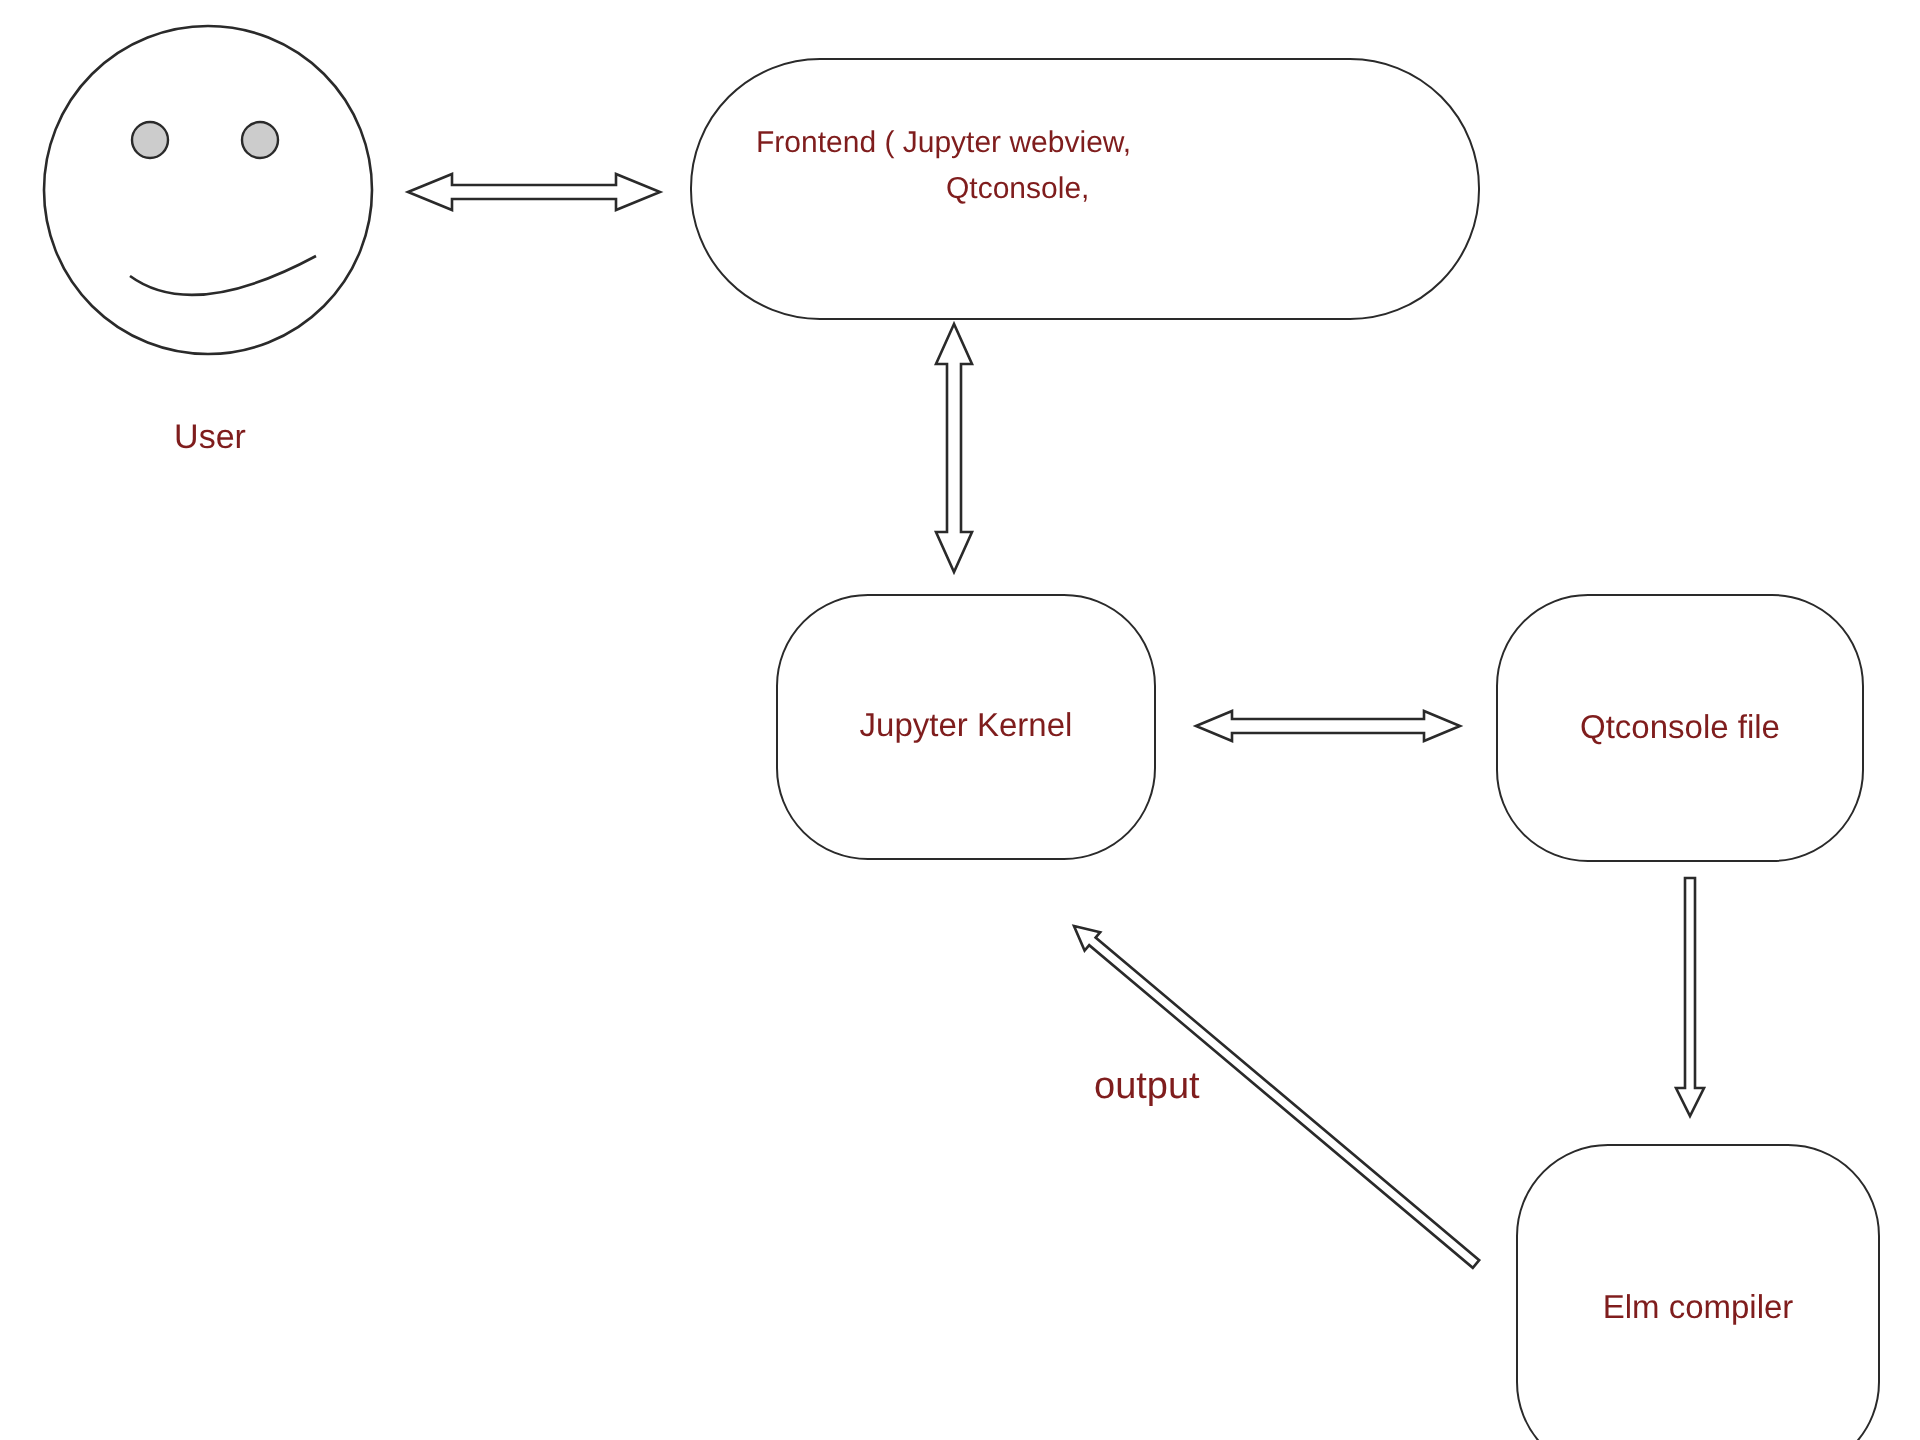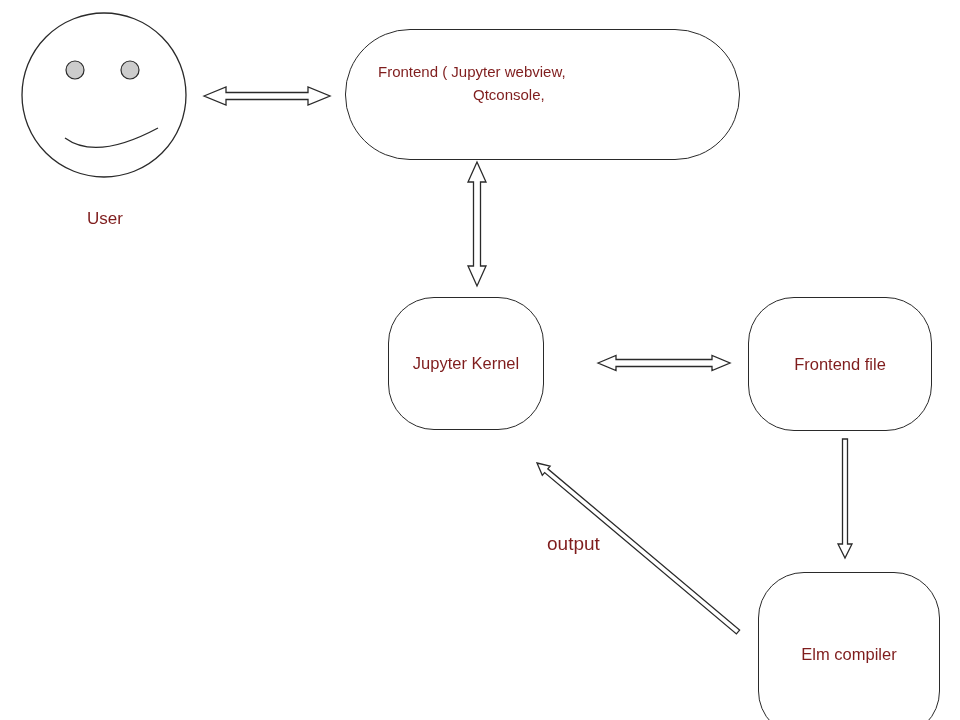--- a/index.html
+++ b/index.html
@@ -52,21 +52,21 @@
   }
   .node.frontend {
     left: 345px; top: 29px;
     width: 395px; height: 131px;
     border-radius: 65px;
     padding: 30px 20px 0 32px;
     font-size: 15px;
     line-height: 23px;
   }
   .fline.indent { margin-left: 95px; }
-  .node.kernel   { left: 388px; top: 297px; width: 156px; height: 133px; border-radius: 46px; }
+  .node.kernel   { left: 388px; top: 297px; width: 190px; height: 133px; border-radius: 46px; }
   .node.tempfile { left: 748px; top: 297px; width: 184px; height: 134px; border-radius: 46px; }
   .node.elm      { left: 758px; top: 572px; width: 182px; height: 165px; border-radius: 46px; }
 
   .label { position: absolute; }
   .user-label {
     left: 60px; top: 197px; width: 90px;
     text-align: center;
     font-size: 17px;
     margin-top: 12px;
   }
@@ -109,21 +109,21 @@
   <div class="node frontend">
     <div class="fline">Frontend ( Jupyter webview,</div>
     <div class="fline indent">Qtconsole,</div>
   </div>
 
   <div class="node center kernel">
     <span>Jupyter Kernel</span>
   </div>
 
   <div class="node center tempfile">
-    <span>Frontend file</span>
+    <span>Qtconsole file</span>
   </div>
 
   <div class="node center elm">
     <span>Elm compiler</span>
   </div>
 
   <div class="label user-label">User</div>
 
 
   <div class="label output-label">output</div>

